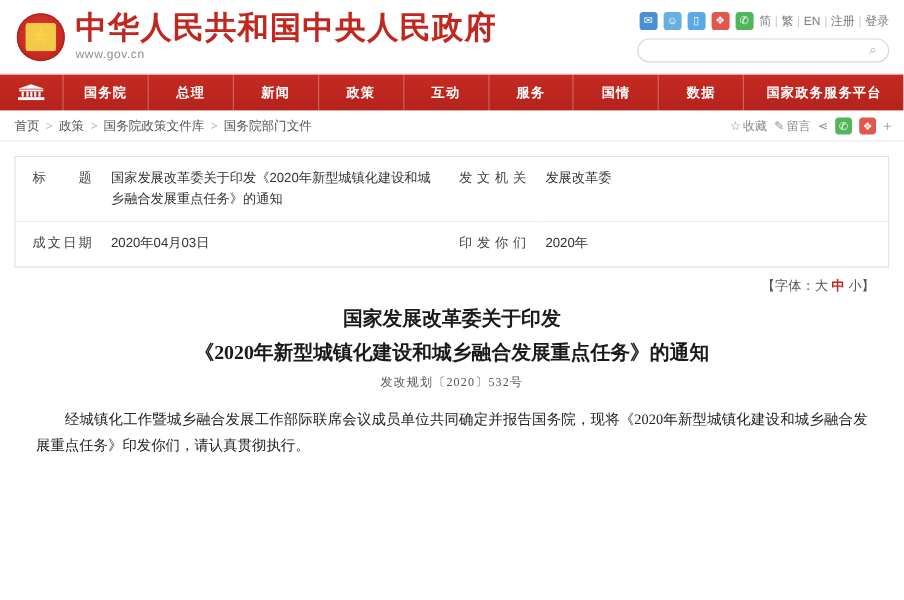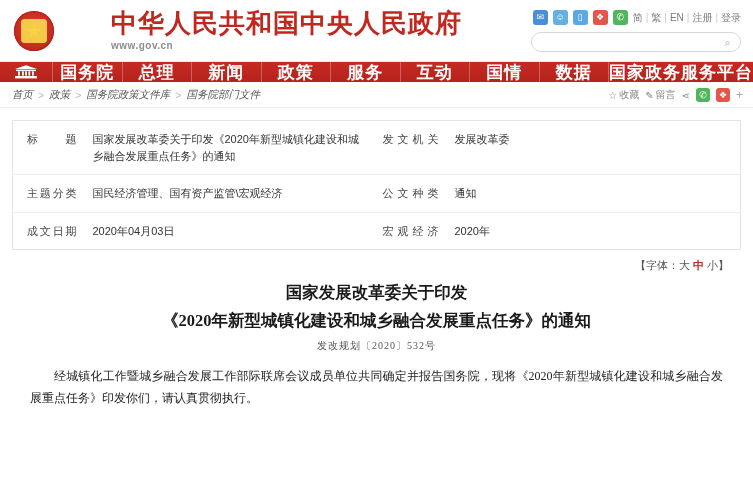--- a/index.html
+++ b/index.html
@@ -12,21 +12,20 @@
     color: #333;
   }
   
   .topbar {
     position: relative;
     height: 62px;
     border-bottom: 1px solid #e8e8e8;
     display: flex;
     align-items: center;
     padding: 0 14px;
-    gap: 48px;
   }
   .emblem {
     width: 40px; height: 40px;
     border-radius: 50%;
     background: radial-gradient(circle at 50% 45%, #e8413a 0%, #c1271f 70%, #9c1a14 100%);
     position: relative;
     flex: 0 0 auto;
     margin-right: 9px;
     box-shadow: inset 0 0 0 1px #b4201a;
   }
@@ -58,21 +57,20 @@
     letter-spacing: 1px;
     color: #c1271f;
     line-height: 1.05;
   }
   .gov-url {
     font-size: 10px;
     color: #8d8d8d;
     letter-spacing: .5px;
     margin-top: 3px;
     font-family: "Liberation Sans", sans-serif;
-    font-weight: bold;
   }
   .top-right {
     position: absolute; right: 12px; top: 10px;
     display: flex; flex-direction: column; align-items: flex-end; gap: 7px;
   }
   .icon-row { display: flex; align-items: center; gap: 5px; font-size: 10px; color: #666; }
   .mini-icon {
     width: 15px; height: 15px; border-radius: 3px;
     display: inline-flex; align-items: center; justify-content: center;
     font-size: 9px; color: #fff; line-height: 1;
@@ -98,26 +96,26 @@
     font-size: 10px; color: #999;
     background: transparent;
     font-family: "Liberation Sans", sans-serif;
   }
   .search-btn {
     width: 13px; height: 13px; border: 0; background: transparent;
     color: #b0b0b0; font-size: 11px; cursor: pointer; padding: 0;
   }
   
   .nav {
-    height: 20px;
+    height: 30px;
     background: linear-gradient(#c62a22, #b4231c);
     display: flex;
     align-items: stretch;
     color: #fff;
-    font-size: 17px;
+    font-size: 11px;
   }
   .nav-home {
     width: 52px;
     display: flex; align-items: center; justify-content: center;
   }
   .nav-home svg { display: block; }
   .nav-item {
     flex: 1;
     display: flex; align-items: center; justify-content: center;
     border-left: 1px solid rgba(255,255,255,.28);
@@ -131,21 +129,21 @@
   .crumbbar {
     height: 26px;
     display: flex; align-items: center;
     padding: 0 12px;
     font-size: 10.5px;
     color: #555;
     border-bottom: 1px solid #ededed;
     position: relative;
   }
   .crumbbar .sep { color: #bbb; margin: 0 5px; }
-  .crumb-link { color: #555; font-style: italic; }
+  .crumb-link { color: #555; }
   .crumb-actions {
     position: absolute; right: 10px; top: 0; height: 26px;
     display: flex; align-items: center; gap: 6px;
     font-size: 10px; color: #888;
   }
   .crumb-actions .act { display: inline-flex; align-items: center; gap: 2px; }
   .rnd {
     width: 14px; height: 14px; border-radius: 3px;
     display: inline-flex; align-items: center; justify-content: center;
     color: #fff; font-size: 9px;
@@ -249,22 +247,22 @@
       <rect x="9" y="7.4" width="1.8" height="4.2" fill="#fff"></rect>
       <rect x="12.2" y="7.4" width="1.8" height="4.2" fill="#fff"></rect>
       <rect x="15.4" y="7.4" width="1.8" height="4.2" fill="#fff"></rect>
       <rect x="19" y="7.4" width="1.8" height="4.2" fill="#fff"></rect>
     </svg>
   </div>
   <div class="nav-item">国务院</div>
   <div class="nav-item">总理</div>
   <div class="nav-item">新闻</div>
   <div class="nav-item">政策</div>
+  <div class="nav-item">互动</div>
   <div class="nav-item">服务</div>
-  <div class="nav-item">互动</div>
   <div class="nav-item">国情</div>
   <div class="nav-item">数据</div>
   <div class="nav-item wide">国家政务服务平台</div>
 </div>
 
 <div class="crumbbar">
   <span class="crumb-link">首页</span>
   <span class="sep">&gt;</span>
   <span class="crumb-link">政策</span>
   <span class="sep">&gt;</span>
@@ -293,29 +291,23 @@
 <div class="meta-wrap">
   <table class="meta">
     <tbody>
         <tr>
       <td class="lab">标题</td>
       <td class="val">国家发展改革委关于印发《2020年新型城镇化建设和城乡融合发展重点任务》的通知</td>
       <td class="lab2">发文机关</td>
       <td class="val2">发展改革委</td>
     </tr>
     <tr>
-      <td class="lab">主题分类</td>
-      <td class="val">国民经济管理、国有资产监管\宏观经济</td>
-      <td class="lab2">公文种类</td>
-      <td class="val2">通知</td>
-    </tr>
-    <tr>
       <td class="lab">成文日期</td>
       <td class="val">2020年04月03日</td>
-      <td class="lab2">宏观经济</td>
+      <td class="lab2">印发你们</td>
       <td class="val2">2020年</td>
     </tr>
   </tbody>
     </table>
 </div>
 
 <div class="fontctl">
   <span>【字体：</span><span>大</span>&nbsp;<b>中</b>&nbsp;<span>小</span><span>】</span>
 </div>
 

